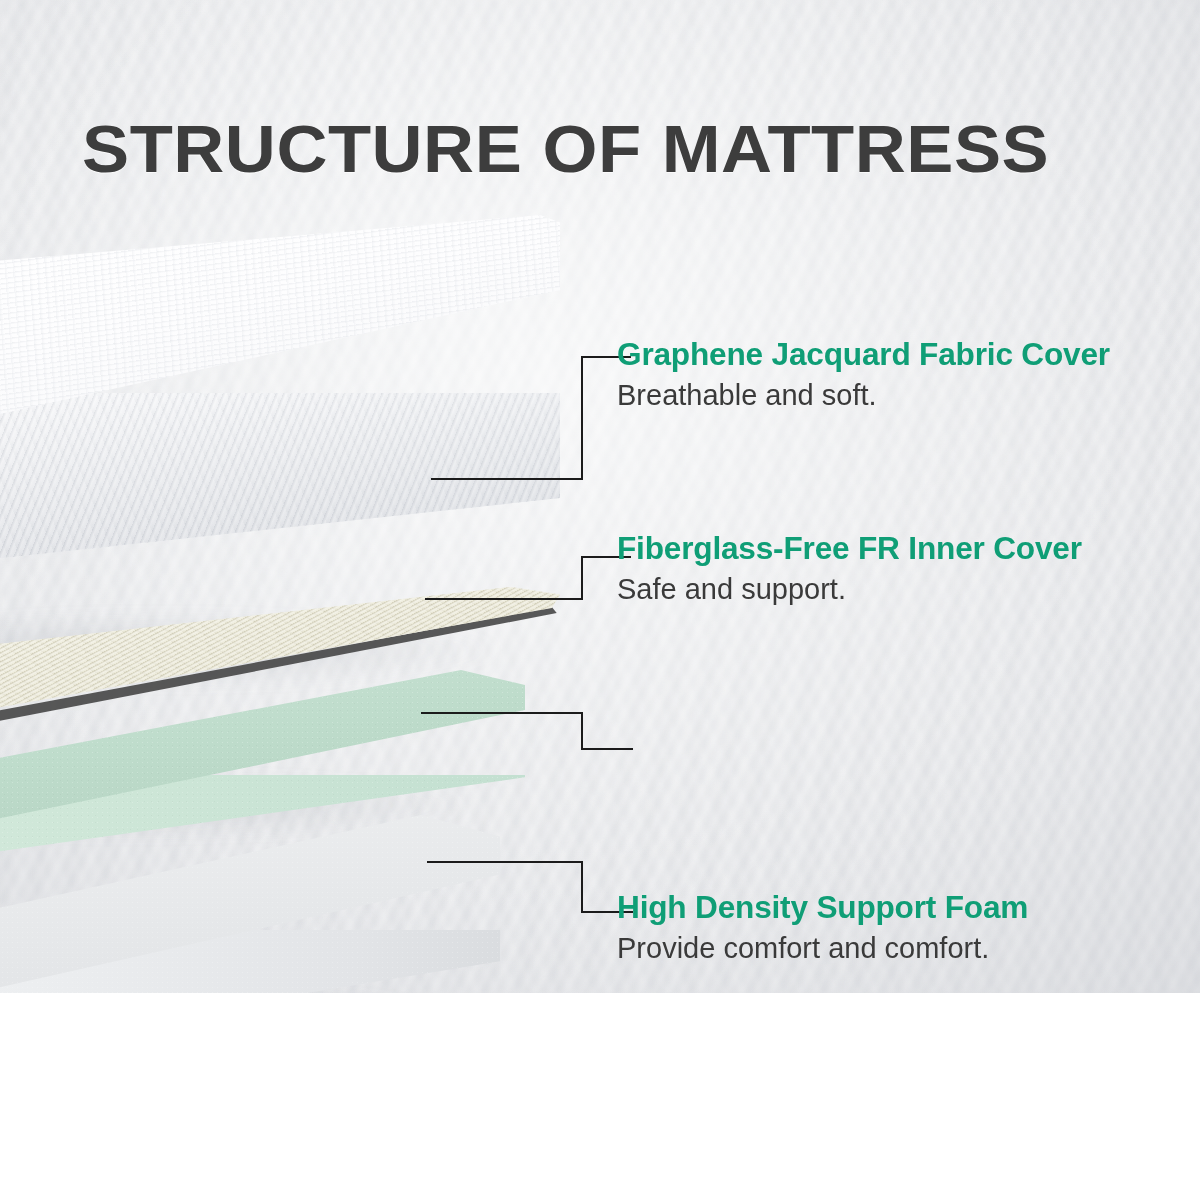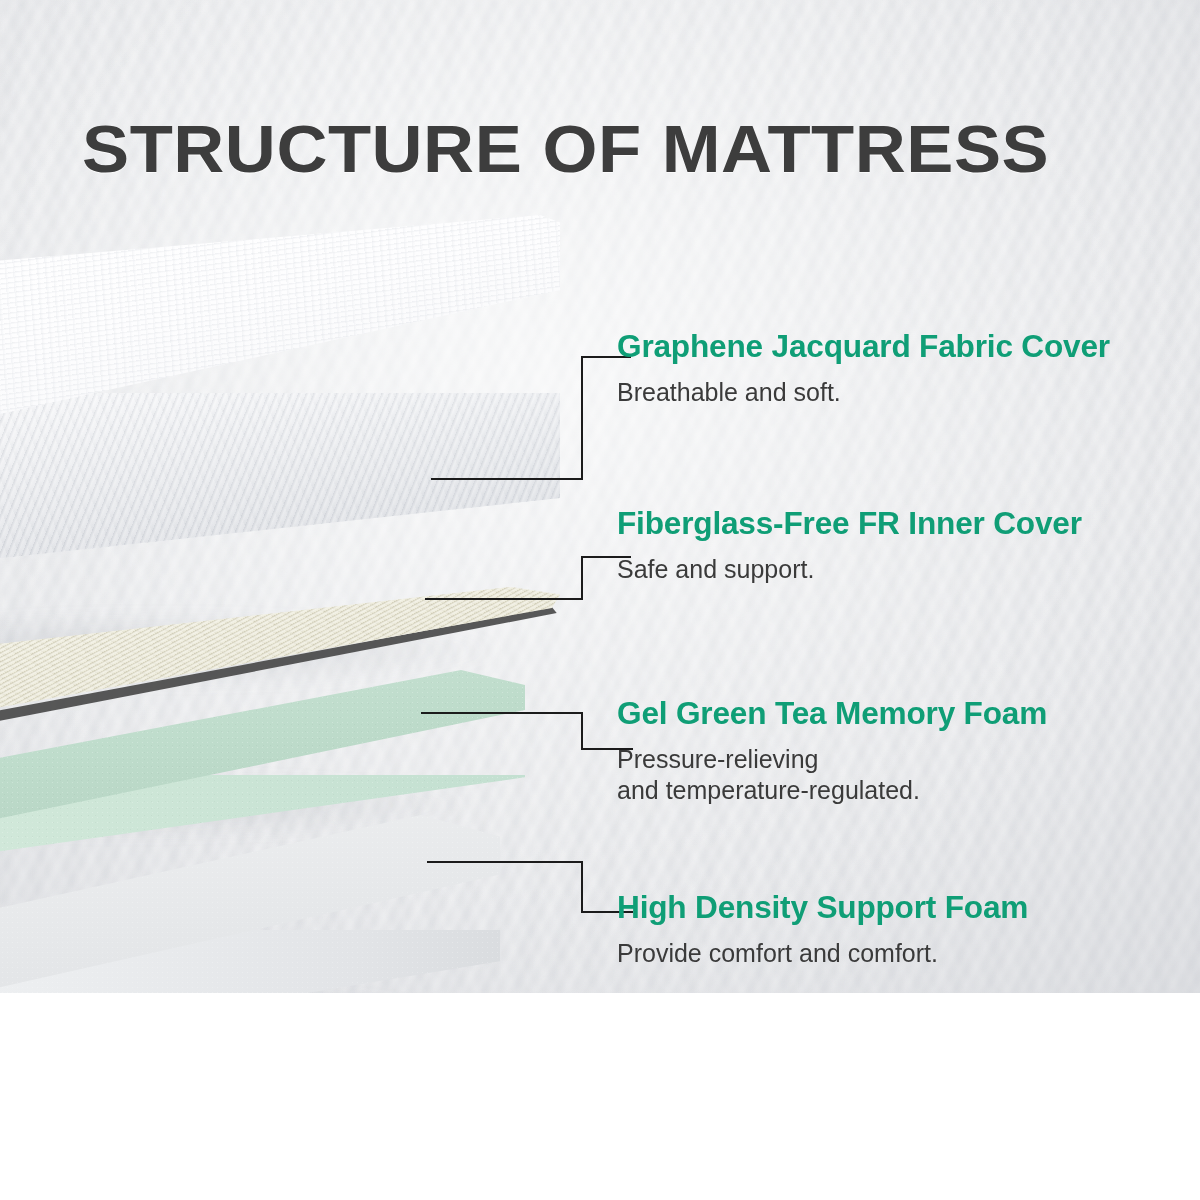--- a/index.html
+++ b/index.html
@@ -246,25 +246,25 @@
   .callout .head {
     font-size: 31px;
     font-weight: 700;
     letter-spacing: -.2px;
     line-height: 1.08;
     white-space: nowrap;
     transform: scaleX(1.02);
     transform-origin: left top;
   }
   .callout .sub {
-    font-size: 25px;
+    font-size: 29px;
     font-weight: 400;
     color: #3a3a3a;
     line-height: 1.24;
-    margin-top: 14px;
+    margin-top: 7px;
     white-space: pre-line;
   }
 </style>
 </head>
 <body>
 
 <div id="page">
 
   <div class="bg-texture"></div>
   <div class="bg-texture soft2"></div>
@@ -329,34 +329,29 @@
     <div class="seg v" style="left:560px; top:712px; height:38px;"></div>
     <div class="seg h" style="left:560px; top:748px; width:52px;"></div>
   </div>
 
   <div class="leader">
     <div class="seg h" style="left:406px; top:861px; width:156px;"></div>
     <div class="seg v" style="left:560px; top:861px; height:52px;"></div>
     <div class="seg h" style="left:560px; top:911px; width:52px;"></div>
   </div>
 
-  <div class="callout" style="left:617px; top:330px;">
+  <div class="callout" style="left:617px; top:338px;">
     <div class="head" style="color:#0f9e76;">Graphene Jacquard Fabric Cover</div>
     <div class="sub">Breathable and soft.</div>
   </div>
 
-  <div class="callout" style="left:617px; top:507px;">
+  <div class="callout" style="left:617px; top:532px;">
     <div class="head" style="color:#0f9e76;">Fiberglass-Free FR Inner Cover</div>
     <div class="sub">Safe and support.</div>
   </div>
 
-  <div class="callout" style="left:617px; top:697px;">
-    <div class="head" style="color:#0f9e76;">Gel Green Tea Memory Foam</div>
-    <div class="sub">Pressure-relieving
-and  temperature-regulated.</div>
-  </div>
 
   <div class="callout" style="left:617px; top:891px;">
     <div class="head" style="color:#0f9e76;">High Density Support Foam</div>
     <div class="sub">Provide comfort and comfort.</div>
   </div>
 
 </div>
 
 </body></html>

